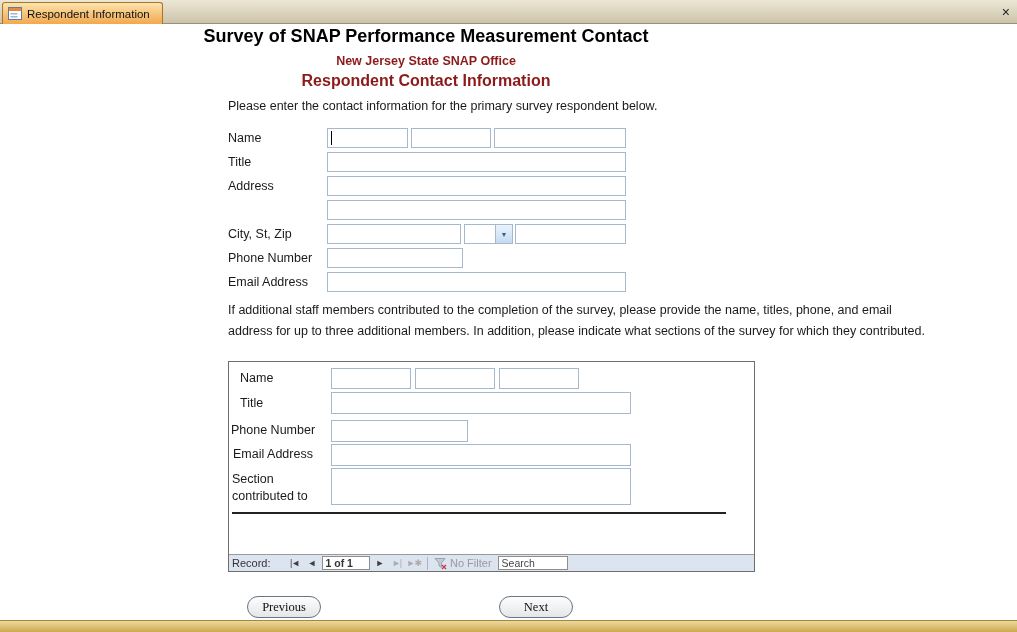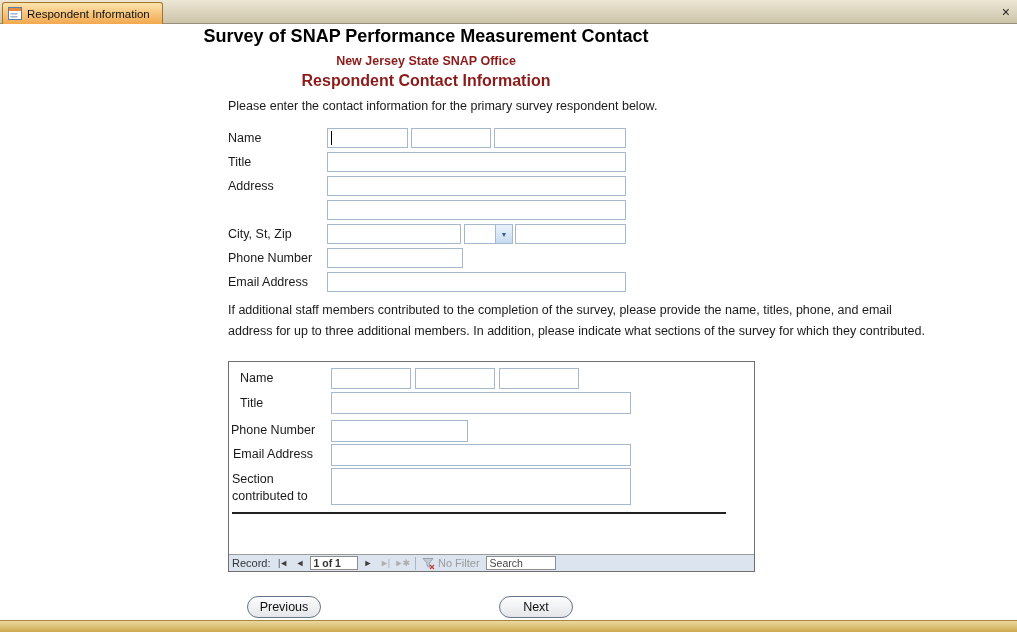--- a/index.html
+++ b/index.html
@@ -65,35 +65,35 @@
   .i-stitle{left:331px;top:392px;width:300px;height:22px}
   .i-sphone{left:331px;top:420px;width:137px;height:22px}
   .i-semail{left:331px;top:444px;width:300px;height:22px}
   .i-ssection{left:331px;top:468px;width:300px;height:37px}
   .divider{position:absolute;left:232px;top:512px;width:494px;height:2px;background:#222}
 
   
   .recnav{position:absolute;left:229px;top:554px;width:525px;height:17px;
     background:var(--navbar-bg,#dce4f0);border-top:1px solid #9a9a9a;
     display:flex;align-items:center;gap:3px;padding:0 3px;font-size:11px;color:#333}
-  .rec-label{margin-right:2px}
+  .rec-label{margin-right:14px}
   .nav-btn{min-width:14px;text-align:center;font-size:9px;color:#3f3f3f;cursor:pointer;letter-spacing:-1px}
   .nav-btn.dim{color:#adadad}
   .pos-box{width:48px;height:14px;border:1px solid #8e8e8e;background:#fff;font-size:10.5px;
     padding:0 3px;display:flex;align-items:center;font-weight:bold}
   .vsep{width:1px;height:13px;background:#aab4c2;margin:0 3px}
   .filter-icon{display:flex;align-items:center}
   .filter-label{color:#9a9a9a}
   .search-box{width:70px;height:14px;border:1px solid #8e8e8e;background:#fff;
     font-family:"Liberation Sans",sans-serif;font-size:10.5px;padding:0 3px;outline:none;margin-left:3px}
   .search-box::placeholder{color:#444;opacity:1}
 
   
   .btn{position:absolute;width:74px;height:22px;background:linear-gradient(#fdfdfd,#e4e6e9);
-    border:1px solid #65758a;border-radius:11px;font-family:Liberation Sans, sans-serif;
+    border:1px solid #65758a;border-radius:11px;font-family:Liberation Serif, serif;
     font-size:12.5px;color:#111;cursor:pointer}
   .btn-prev{left:247px;top:596px}
   .btn-next{left:499px;top:596px}
 
   .bottom-bar{position:absolute;left:0;top:620px;width:100%;height:12px;
     background:linear-gradient(#ecd9a0,#cda94e);border-top:1px solid #a5873b}
 </style>
 </head>
 <body>
 

